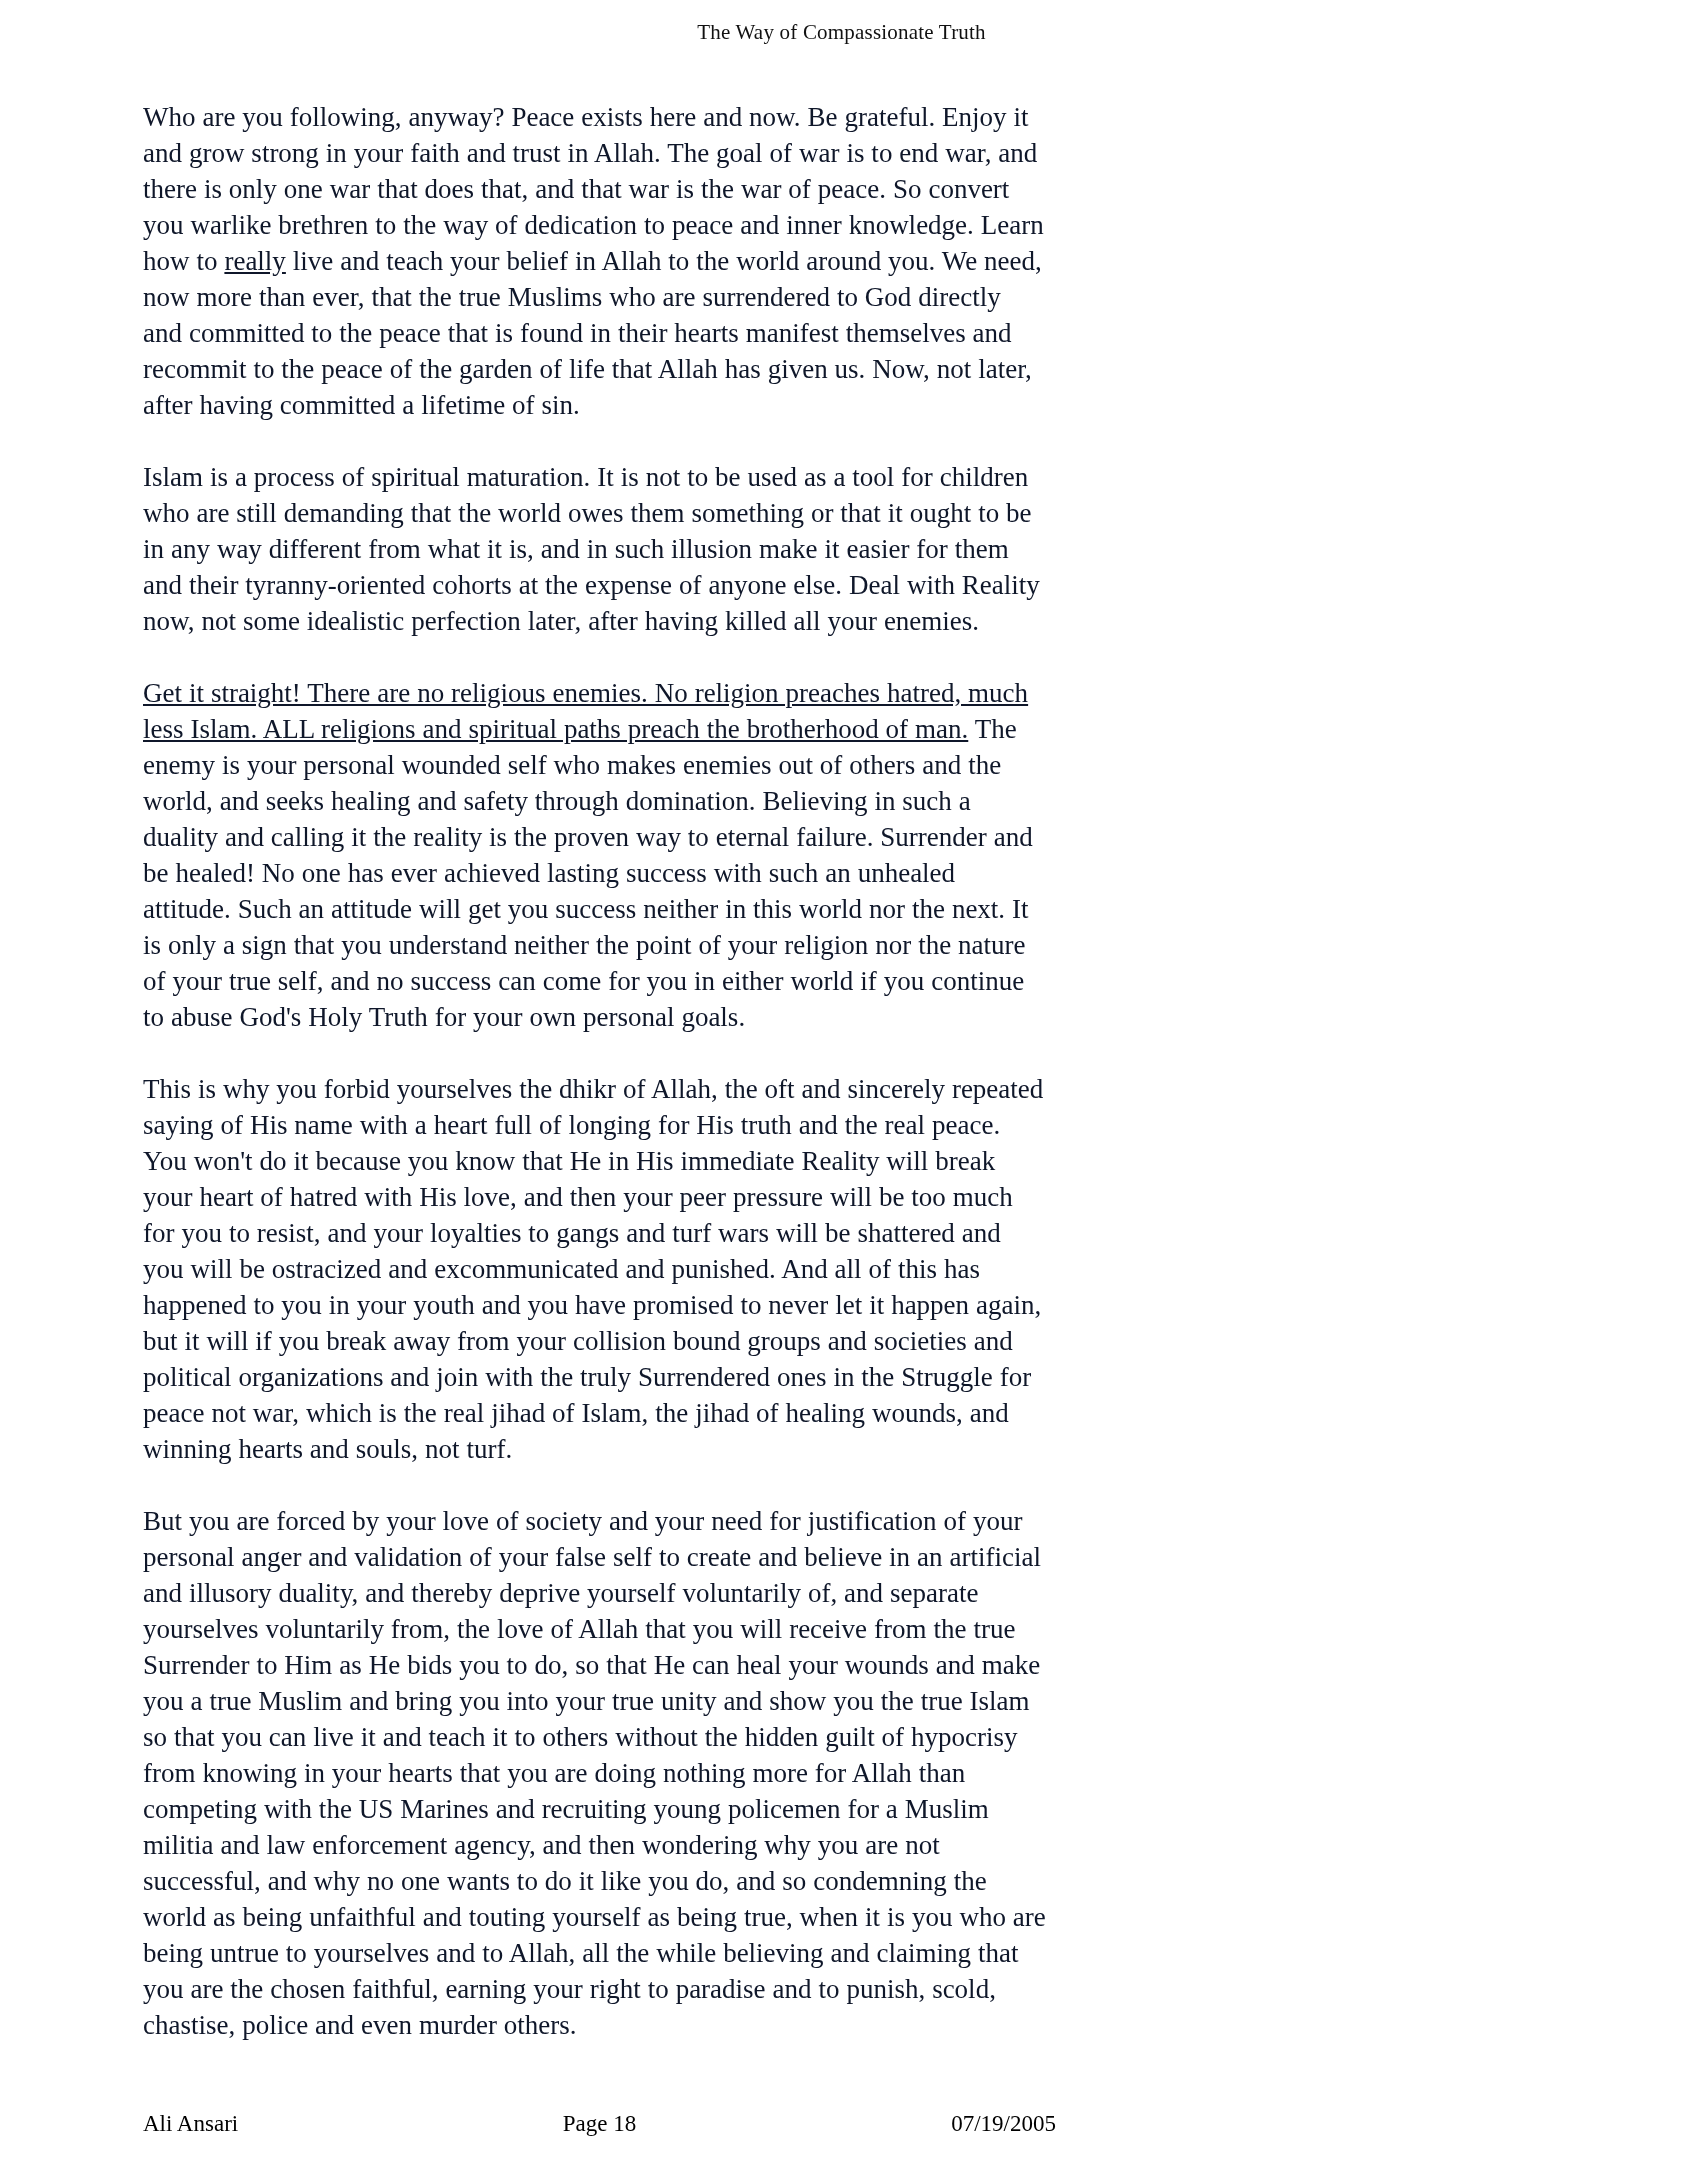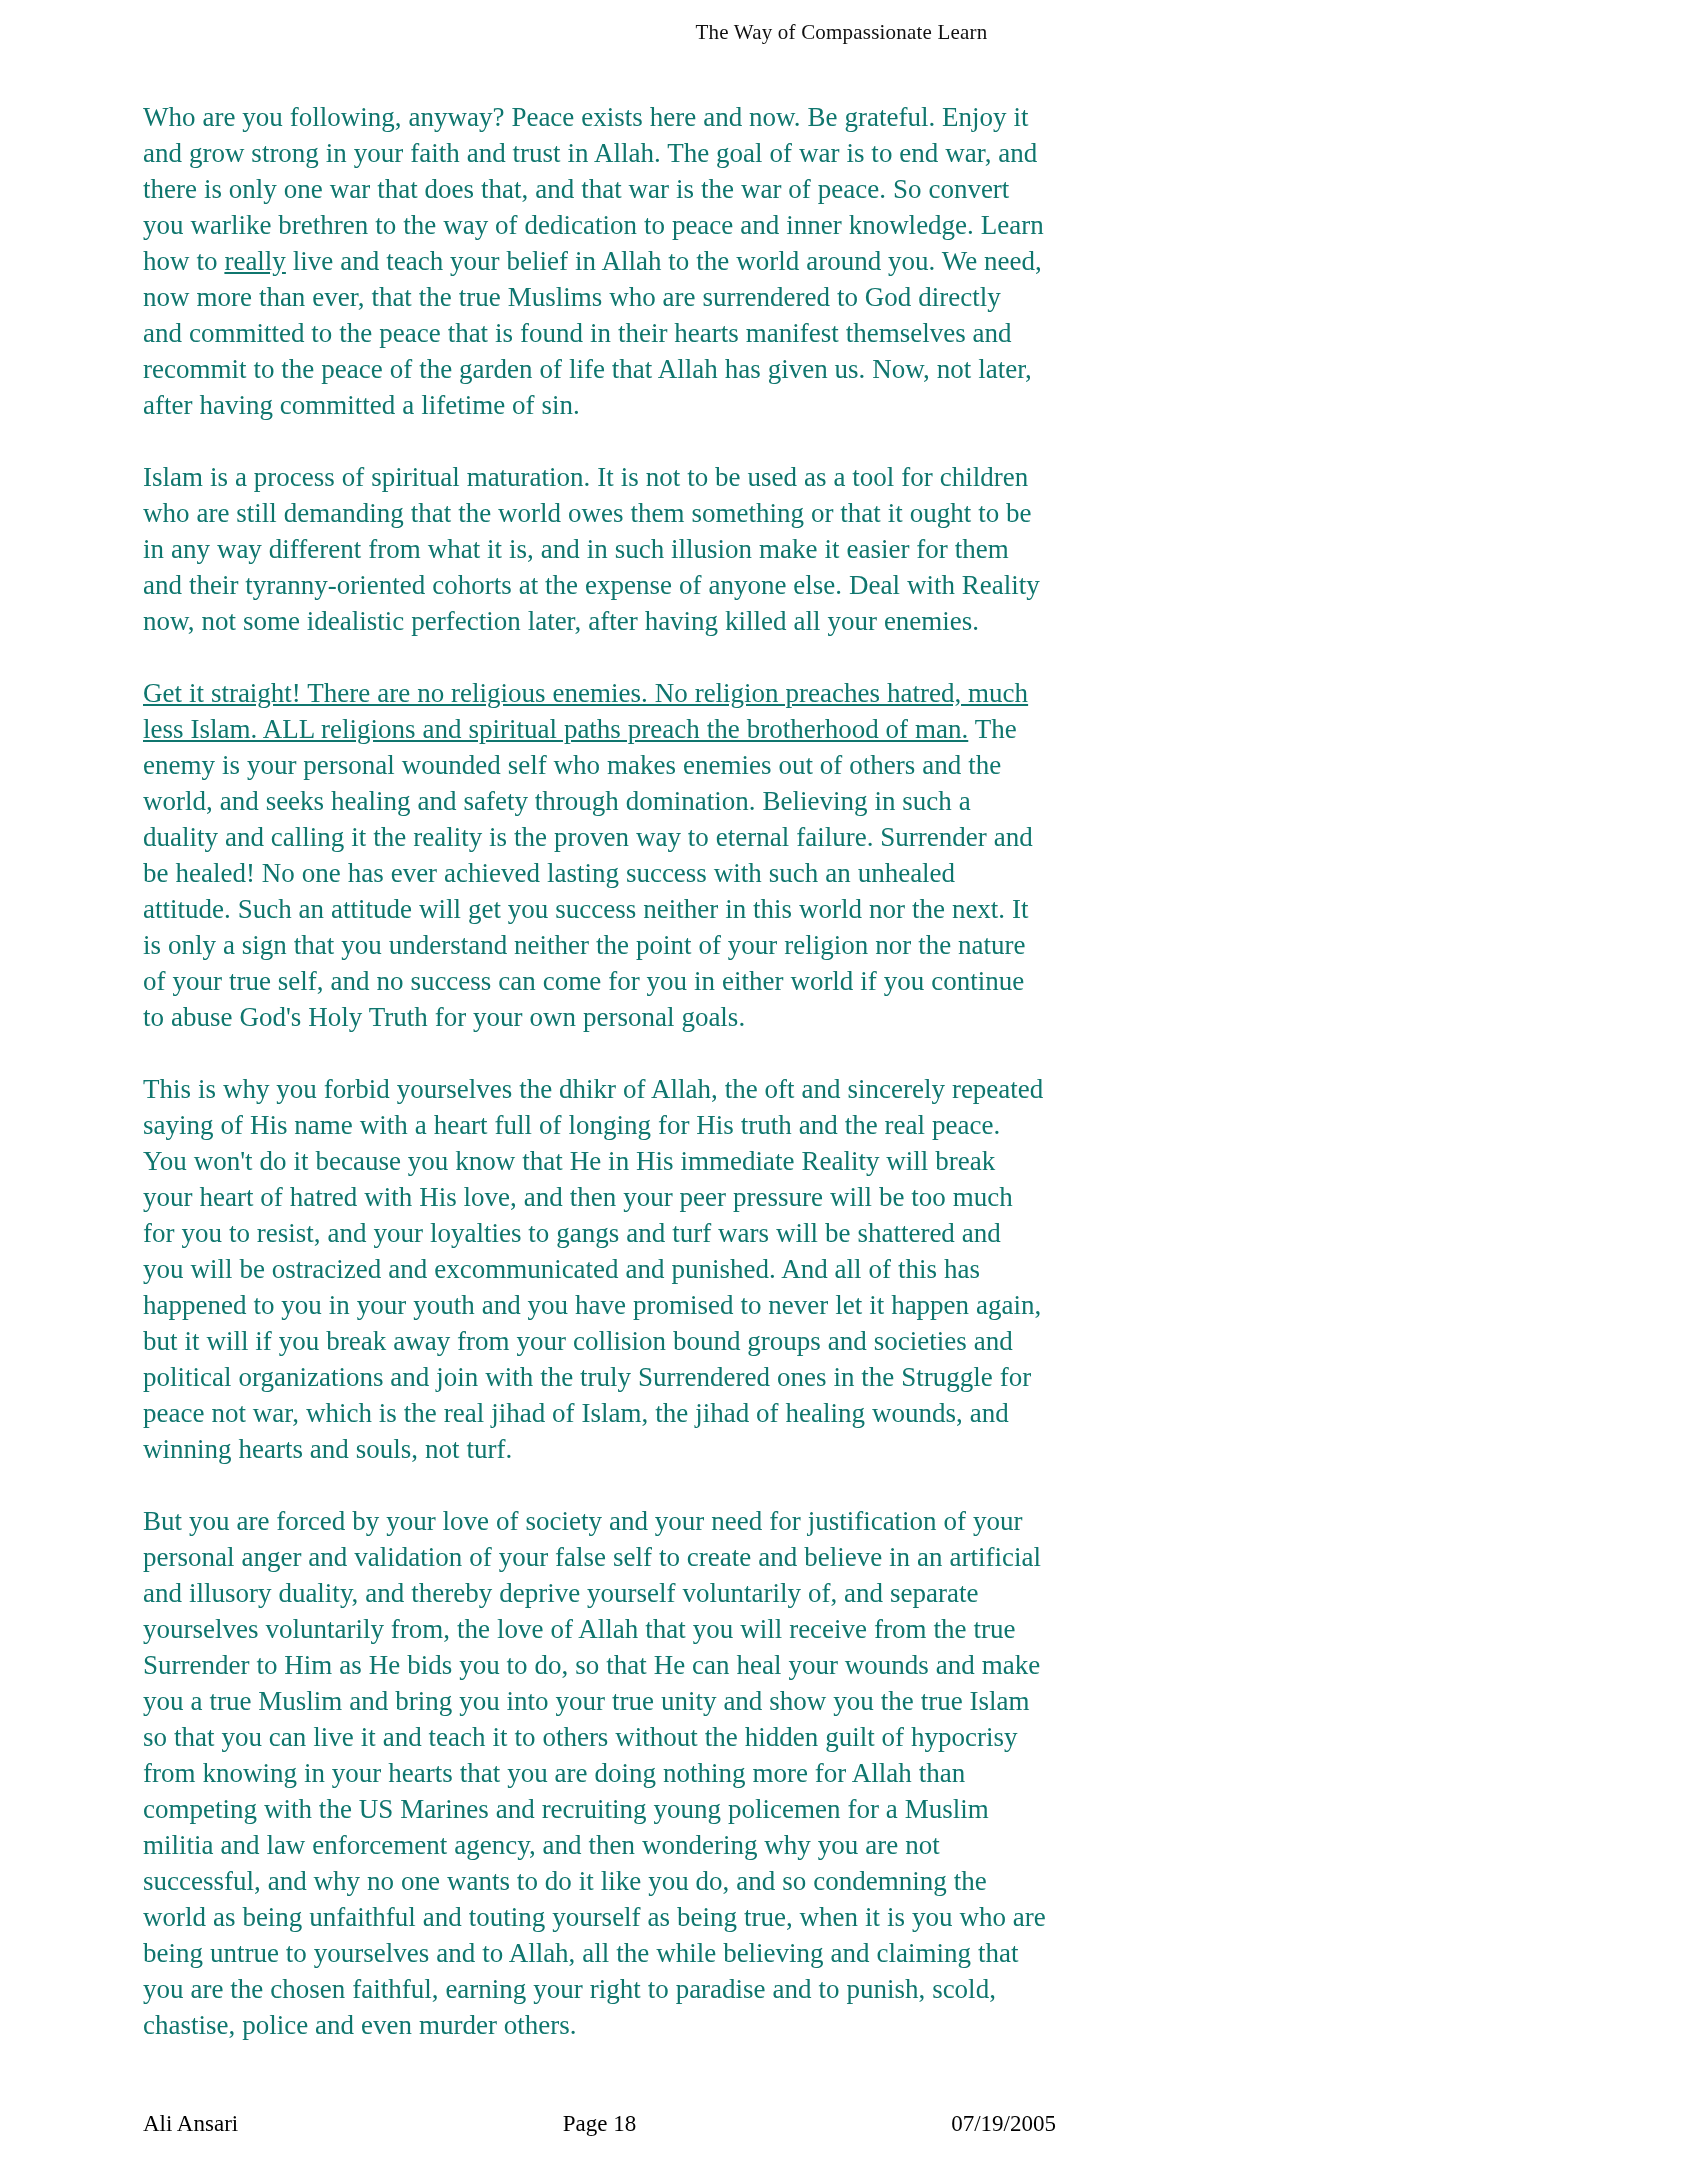--- a/index.html
+++ b/index.html
@@ -38,21 +38,21 @@
     top: 99px;
     width: 913px;
   }
 
   .para {
     font-size: 27px;
     line-height: 36px;
     text-align: left;
     margin: 0 10px 36px 0;
     word-spacing: 0.2px;
-    color: #0f766e;
+    color: #0f172a;
     white-space: normal;
   }
   .para:last-child { margin-bottom: 0; font-family: Liberation Serif, serif; }
 
   .u { text-decoration: underline; text-underline-offset: 2px; }
 
   
   .footer {
     position: absolute;
     left: 143px;
@@ -81,21 +81,21 @@
     right: 0;
     top: 0;
     text-align: right;
   }
 </style>
 </head>
 <body>
 
 <div class="page">
 
-  <div class="running-header">The Way of Compassionate Learn</div>
+  <div class="running-header">The Way of Compassionate Truth</div>
 
   <div class="content">
     <p class="para"><span>Who are you following, anyway? Peace exists here and now. Be grateful. Enjoy it and grow strong in your faith and trust in Allah. The goal of war is to end war, and there is only one war that does that, and that war is the war of peace. So convert you warlike brethren to the way of dedication to peace and inner knowledge. Learn how to </span><span class="u">really</span><span> live and teach your belief in Allah to the world around you. We need, now more than ever, that the true Muslims who are surrendered to God directly and committed to the peace that is found in their hearts manifest themselves and recommit to the peace of the garden of life that Allah has given us. Now, not later, after having committed a lifetime of sin.</span></p>
     <p class="para"><span>Islam is a process of spiritual maturation. It is not to be used as a tool for children who are still demanding that the world owes them something or that it ought to be in any way different from what it is, and in such illusion make it easier for them and their tyranny-oriented cohorts at the expense of anyone else. Deal with Reality now, not some idealistic perfection later, after having killed all your enemies.</span></p>
     <p class="para"><span class="u">Get it straight! There are no religious enemies. No religion preaches hatred, much less Islam. ALL religions and spiritual paths preach the brotherhood of man.</span><span> The enemy is your personal wounded self who makes enemies out of others and the world, and seeks healing and safety through domination. Believing in such a duality and calling it the reality is the proven way to eternal failure. Surrender and be healed! No one has ever achieved lasting success with such an unhealed attitude. Such an attitude will get you success neither in this world nor the next. It is only a sign that you understand neither the point of your religion nor the nature of your true self, and no success can come for you in either world if you continue to abuse God's Holy Truth for your own personal goals.</span></p>
     <p class="para"><span>This is why you forbid yourselves the dhikr of Allah, the oft and sincerely repeated saying of His name with a heart full of longing for His truth and the real peace. You won't do it because you know that He in His immediate Reality will break your heart of hatred with His love, and then your peer pressure will be too much for you to resist, and your loyalties to gangs and turf wars will be shattered and you will be ostracized and excommunicated and punished. And all of this has happened to you in your youth and you have promised to never let it happen again, but it will if you break away from your collision bound groups and societies and political organizations and join with the truly Surrendered ones in the Struggle for peace not war, which is the real jihad of Islam, the jihad of healing wounds, and winning hearts and souls, not turf.</span></p>
     <p class="para"><span>But you are forced by your love of society and your need for justification of your personal anger and validation of your false self to create and believe in an artificial and illusory duality, and thereby deprive yourself voluntarily of, and separate yourselves voluntarily from, the love of Allah that you will receive from the true Surrender to Him as He bids you to do, so that He can heal your wounds and make you a true Muslim and bring you into your true unity and show you the true Islam so that you can live it and teach it to others without the hidden guilt of hypocrisy from knowing in your hearts that you are doing nothing more for Allah than competing with the US Marines and recruiting young policemen for a Muslim militia and law enforcement agency, and then wondering why you are not successful, and why no one wants to do it like you do, and so condemning the world as being unfaithful and touting yourself as being true, when it is you who are being untrue to yourselves and to Allah, all the while believing and claiming that you are the chosen faithful, earning your right to paradise and to punish, scold, chastise, police and even murder others.</span></p>
   </div>
 
   <div class="footer">

